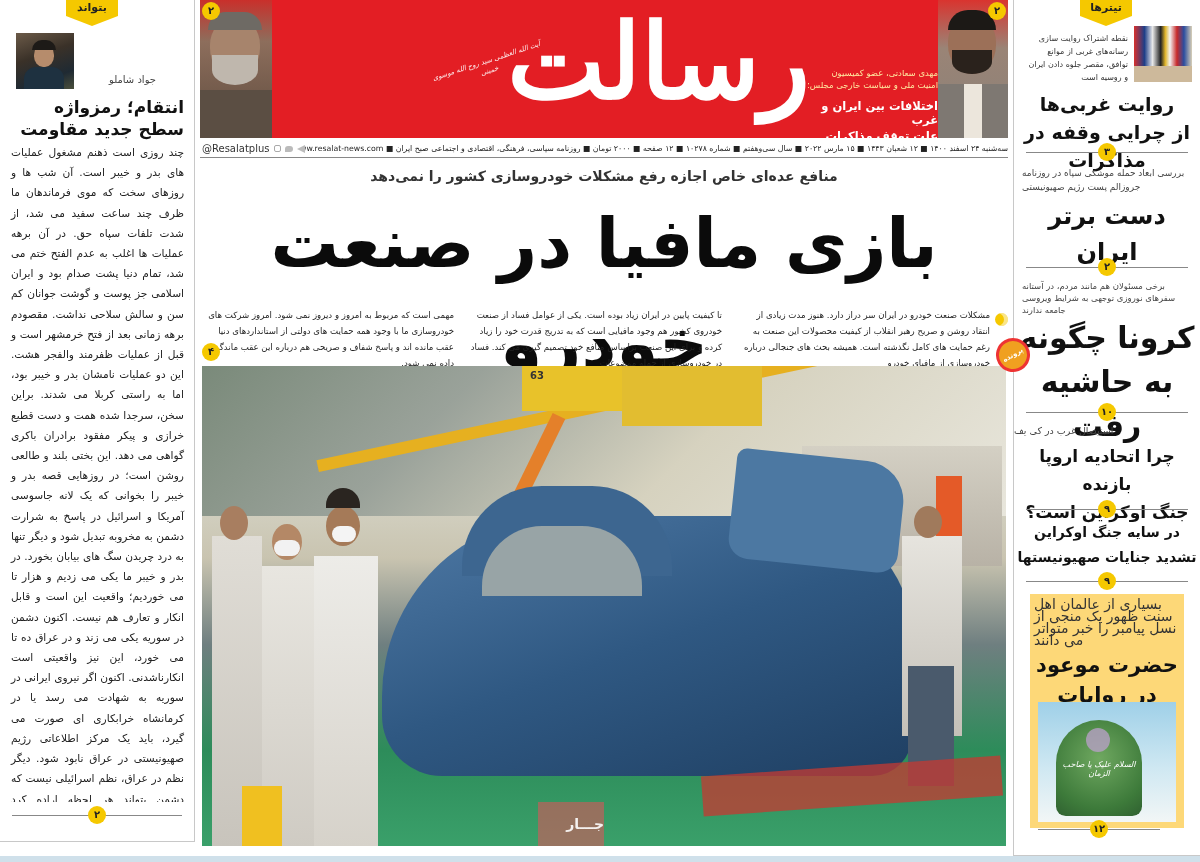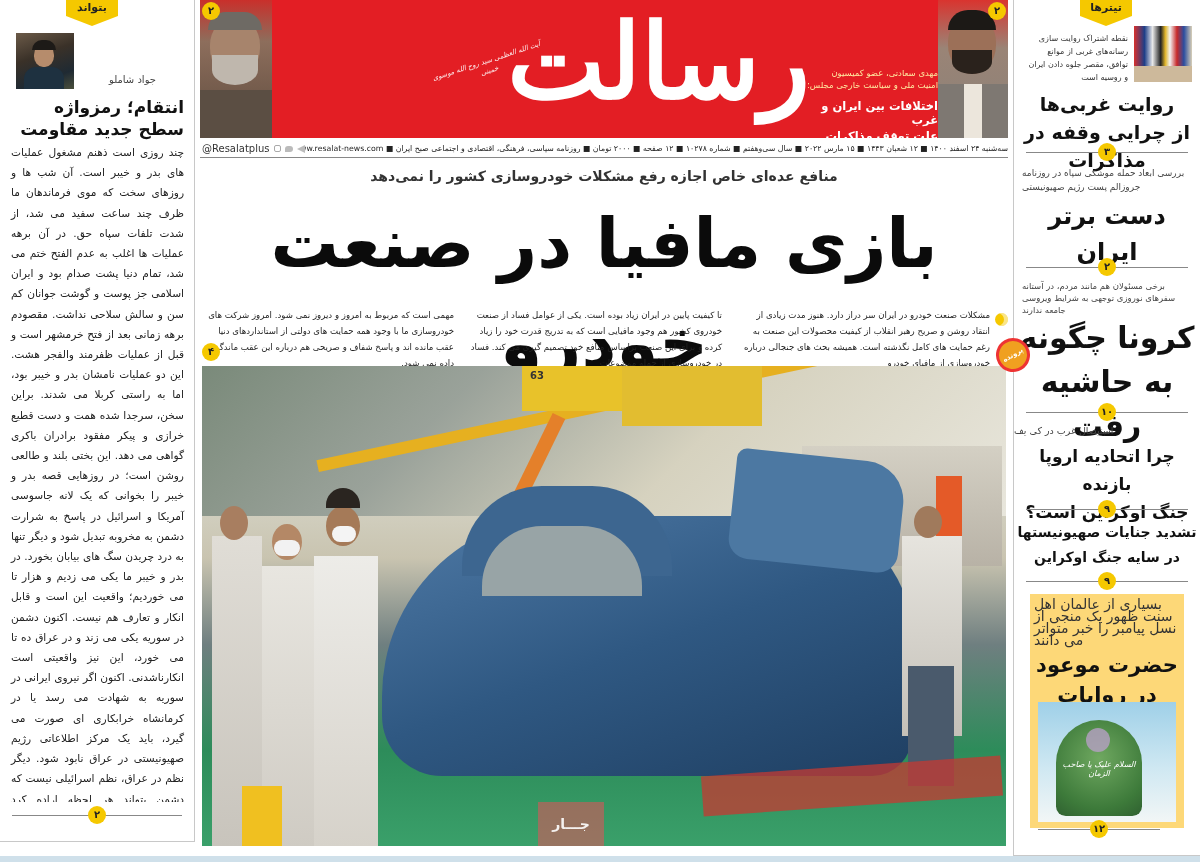--- a/index.html
+++ b/index.html
@@ -122,21 +122,21 @@
   <div style="position:absolute;left:124px;top:140px;width:34px;height:40px;border-radius:50%;background:#a57a58"></div>
   <div style="position:absolute;left:124px;top:122px;width:34px;height:20px;border-radius:17px 17px 0 0;background:#2a2520"></div>
   <div style="position:absolute;left:130px;top:160px;width:24px;height:16px;border-radius:8px;background:#f4f4f4"></div>
   <div style="position:absolute;left:700px;top:170px;width:60px;height:200px;background:linear-gradient(180deg,#e6e4de,#c4c0b8)"></div>
   <div style="position:absolute;left:712px;top:140px;width:28px;height:32px;border-radius:50%;background:#a07a5c"></div>
   <div style="position:absolute;left:706px;top:300px;width:46px;height:120px;background:#4a5a6c"></div>
 
   <div style="position:absolute;left:500px;top:400px;width:300px;height:40px;background:#c63a32;opacity:.75;transform:rotate(-4deg)"></div>
   <div style="position:absolute;left:40px;top:420px;width:40px;height:60px;background:#f0c020"></div>
 
-  <div style="position:absolute;left:336px;top:436px;width:66px;height:44px;background:rgba(230,80,90,.55);display:flex;align-items:center;justify-content:center">
+  <div style="position:absolute;left:336px;top:436px;width:66px;height:44px;background:rgba(230,80,90,.55);display:flex;align-items:center;justify-content:flex-start">
     <span style="color:#fff;font-size:14px;font-weight:bold;opacity:.9">جـــار</span>
   </div>
 </div>
 
 <div class="col-box" style="left:1013px;top:0;width:187px;height:856px;border-top:none;border-right:none">
   <div class="tag" style="left:66px;top:0;width:52px;height:16px">تیترها</div>
 
   <div style="position:absolute;top:26px;left:0;right:0">
     <div style="position:absolute;right:8px;top:0;width:58px;height:56px;background:linear-gradient(90deg,#d8302c 0%,#1d3e88 18%,#e8e8e8 32%,#222 46%,#e0b52a 54%,#f2f2f2 62%,#c82a2a 74%,#2a4da0 86%,#d9d0b8 100%)">
       <div style="position:absolute;left:0;right:0;bottom:0;height:16px;background:#cdb99b"></div>
@@ -181,22 +181,22 @@
       <div>چرا اتحادیه اروپا بازنده</div>
       <div>جنگ اوکراین است؟</div>
     </div>
   </div>
   <div class="divider" style="position:absolute;left:0;right:0;top:500px">
       <span class="pnum">۹</span>
     </div>
 
   <div style="position:absolute;top:520px;left:0;right:0">
     <div class="head-xl" style="font-size:14px;line-height:25px">
+      <div>در سایه جنگ اوکراین</div>
       <div>تشدید جنایات صهیونیستها</div>
-      <div>در سایه جنگ اوکراین</div>
     </div>
   </div>
   <div class="divider" style="position:absolute;left:0;right:0;top:572px">
       <span class="pnum">۹</span>
     </div>
 
   <div style="position:absolute;left:16px;right:16px;top:594px;height:234px;background:#fdd878">
     <div class="kicker" style="padding:4px 4px 0;font-size:14px;line-height:12px;color:#333">بسیاری از عالمان اهل سنت ظهور یک منجی از نسل پیامبر را خبر متواتر می دانند</div>
     <div class="head-xl" style="margin-top:4px;font-size:21px;line-height:30px">
       <div>حضرت موعود</div>

